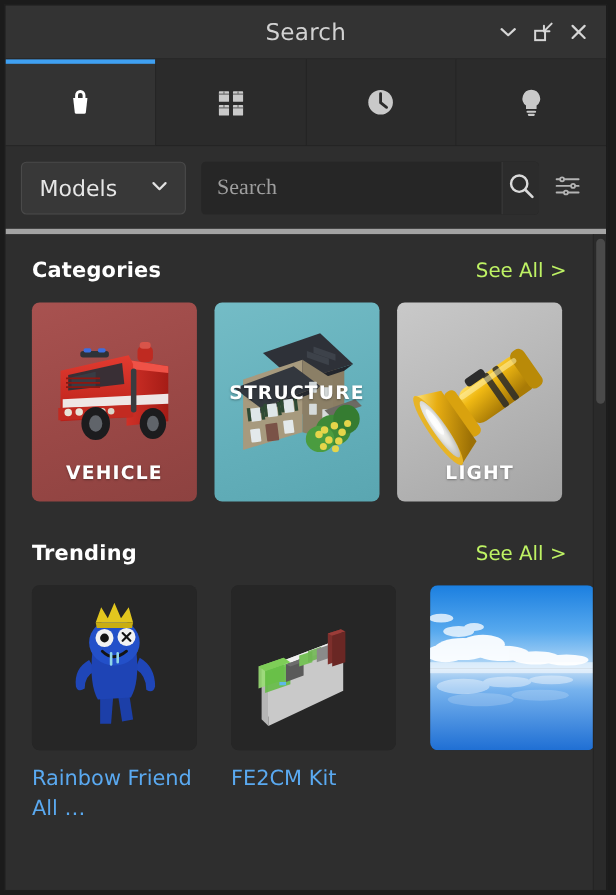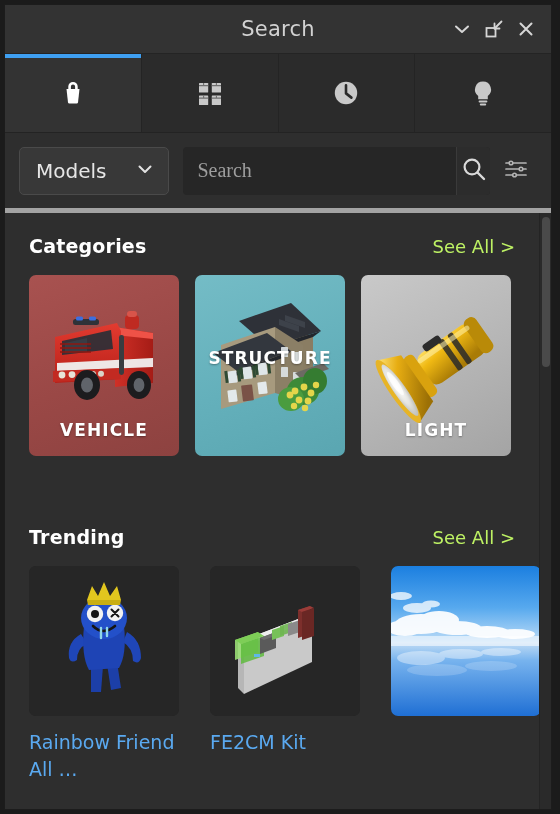--- a/index.html
+++ b/index.html
@@ -587,21 +587,21 @@
 
               <ellipse cx="31" cy="82" rx="3.2" ry="14" fill="#ffffff" opacity="0.75"></ellipse>
 
               <rect x="62" y="75" width="62" height="5" rx="2.5" fill="#fff3ad" opacity="0.55"></rect>
             </g>
           </svg>
           <div class="cat-label">LIGHT</div>
         </div>
       </div>
 
-      <div class="section-head" style="padding-top:70px">
+      <div class="section-head" style="padding-top:36px">
         <div class="section-title">Trending</div>
         <div class="see-all">See All &gt;</div>
       </div>
 
       <div class="tcards">
 
         <div class="t-item">
           <div class="t-thumb">
             <svg viewBox="0 0 150 150" width="150" height="150">
               <rect width="150" height="150" fill="#262626"></rect>

